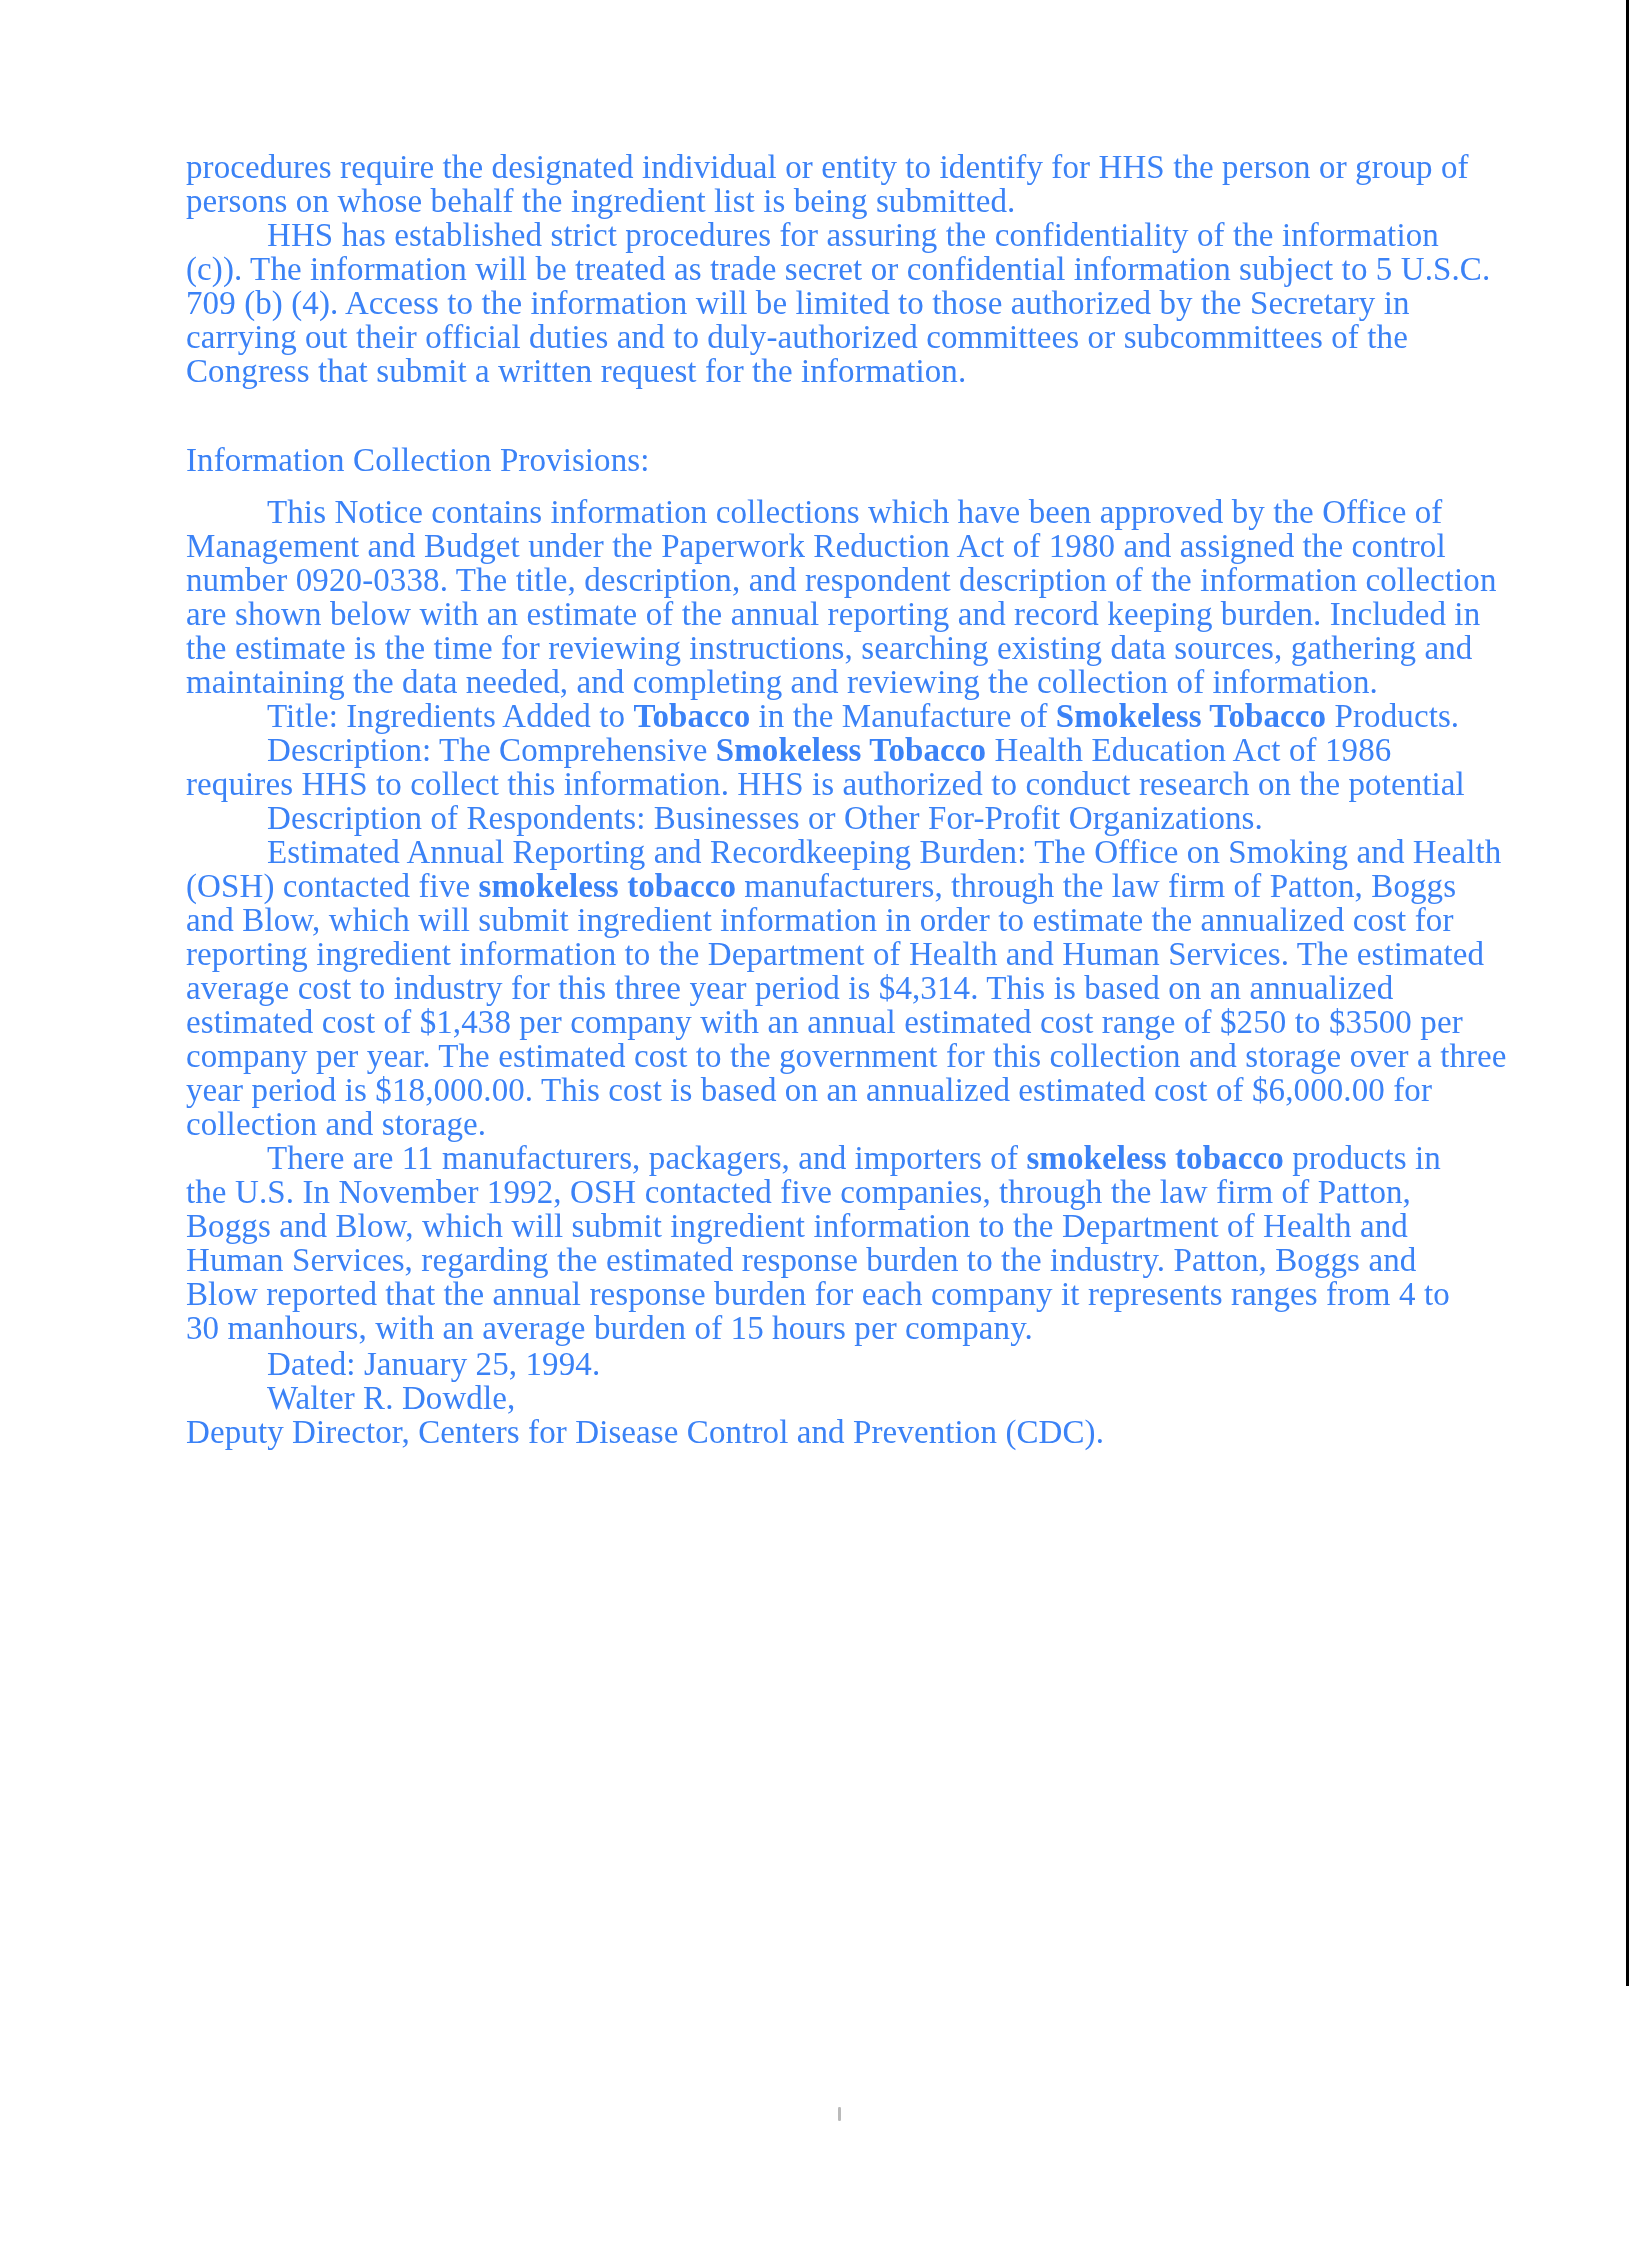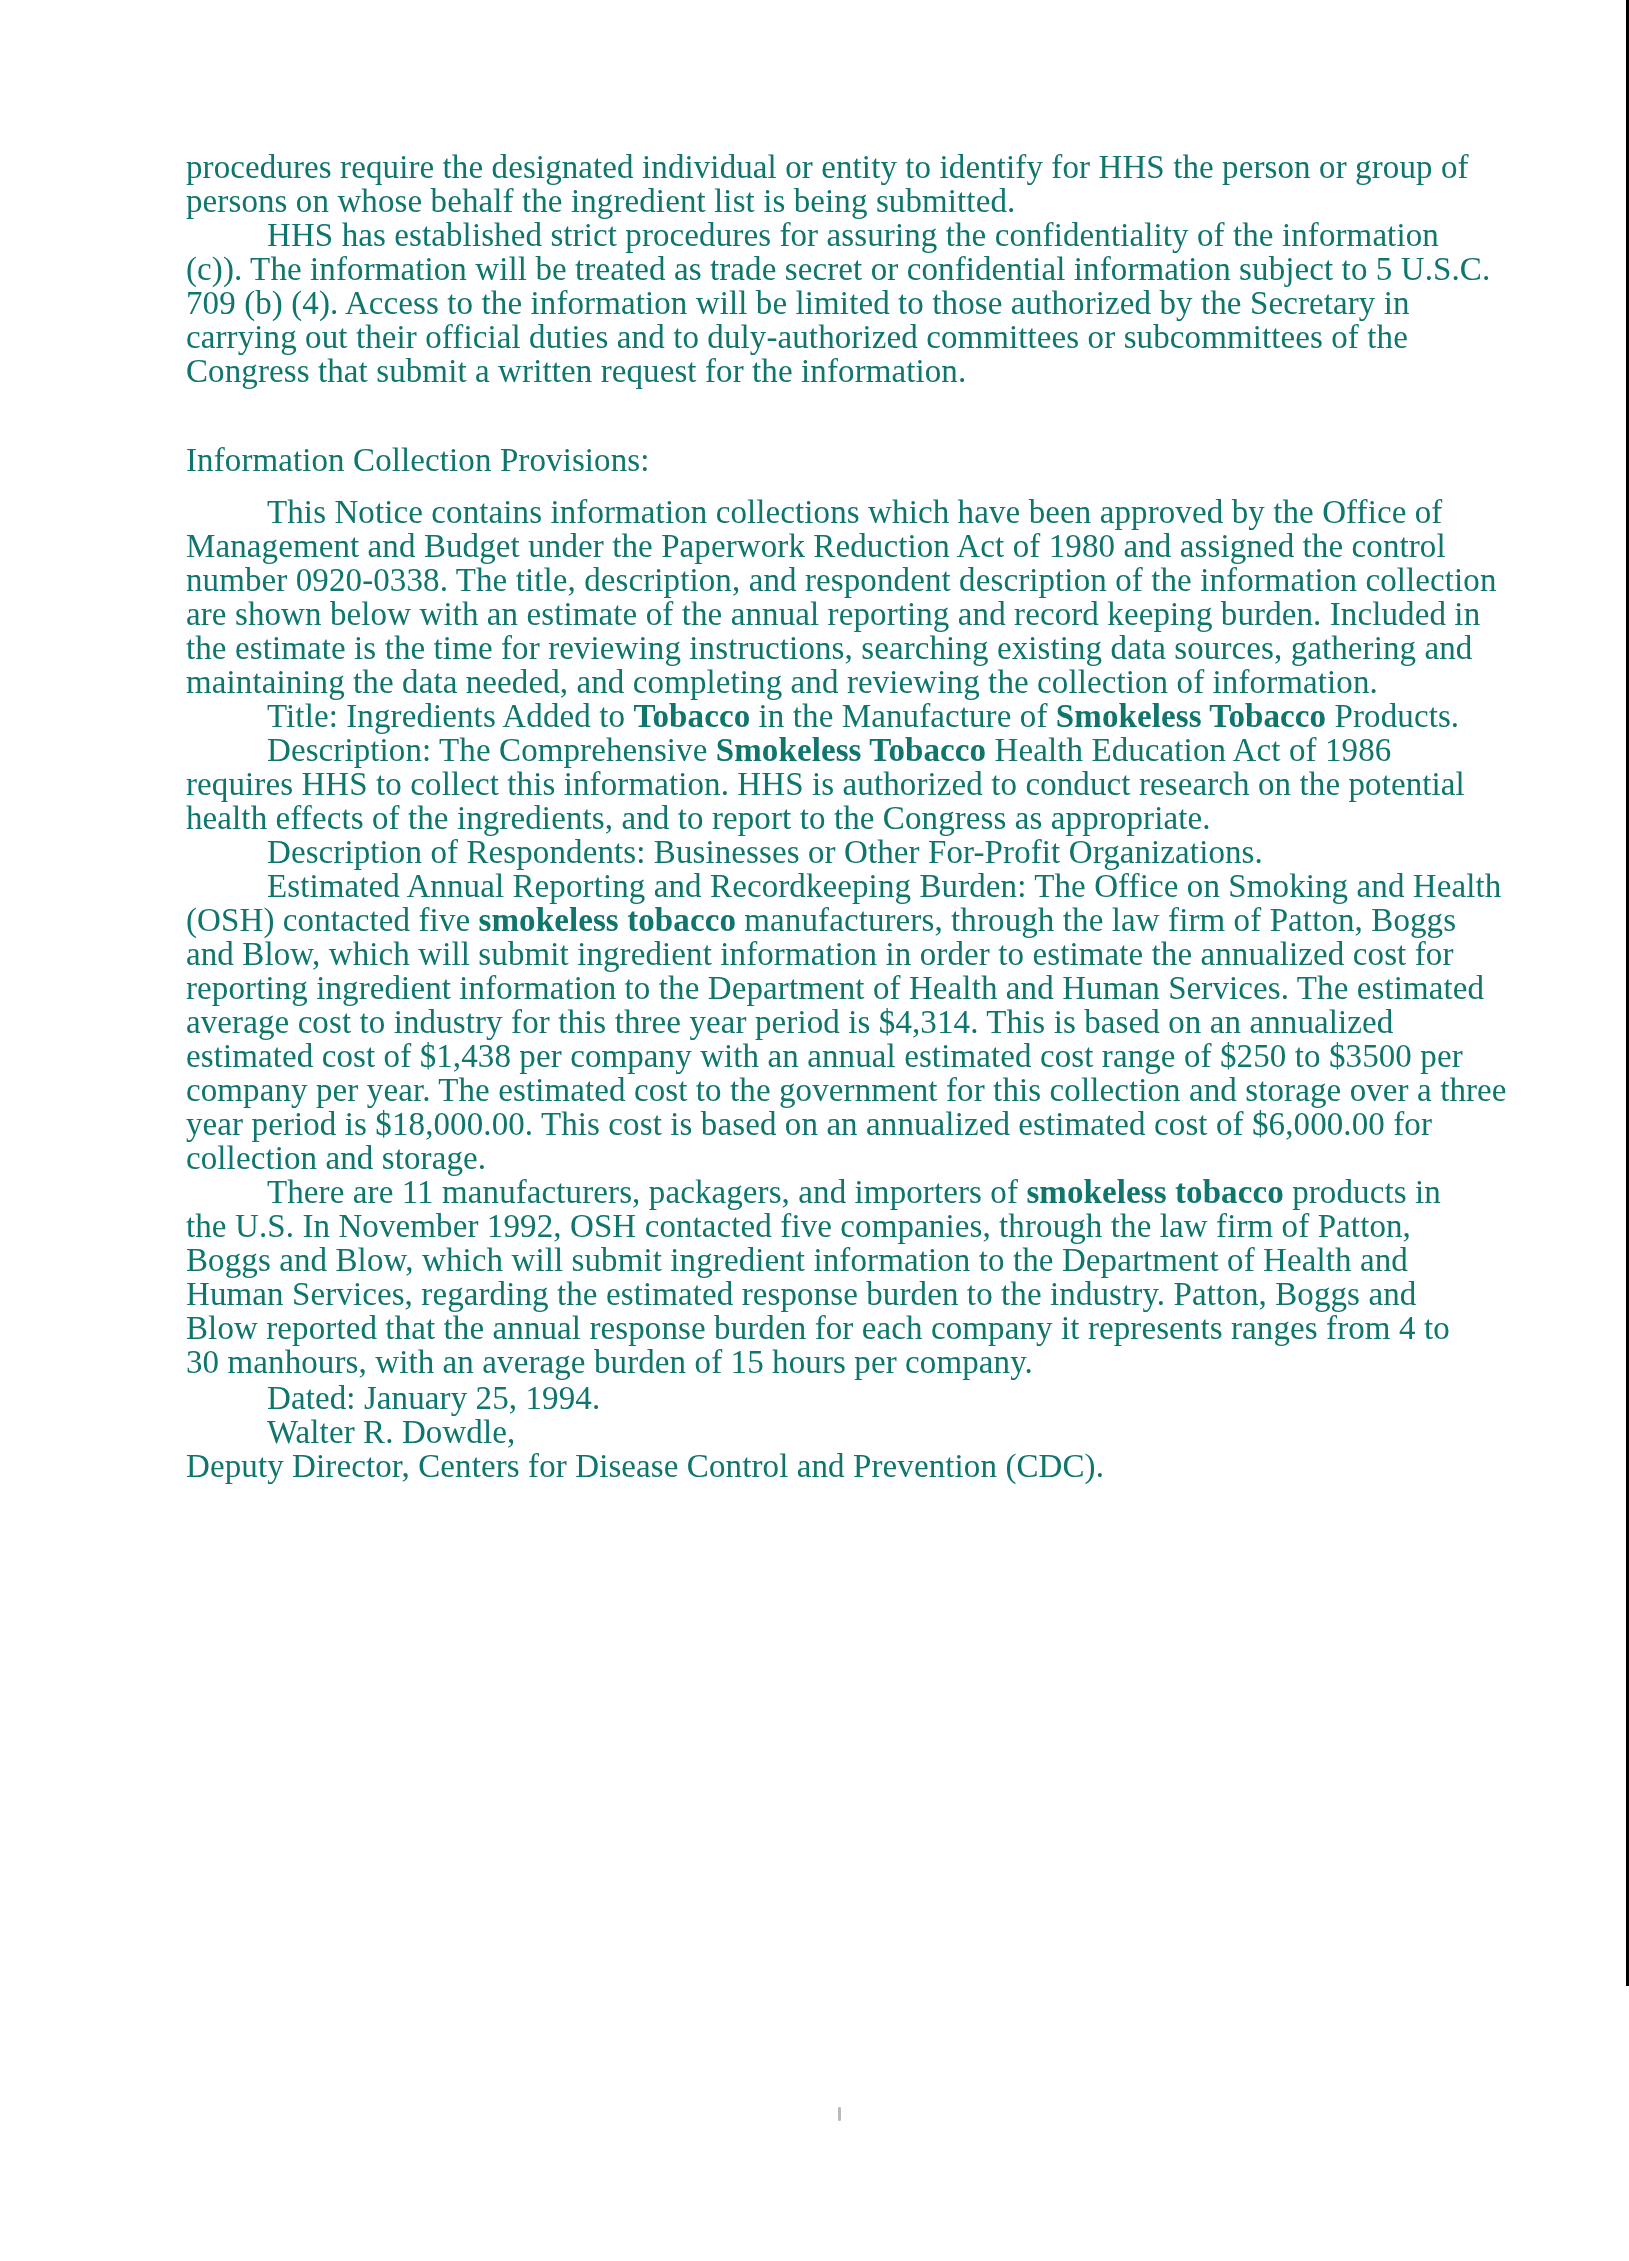--- a/index.html
+++ b/index.html
@@ -56,39 +56,38 @@
     height: 14.4px;
     border-radius: 1.3px;
     background: #a9a9a9;
     opacity: 0.8;
   }
 </style>
 </head>
 <body style="background: rgb(255, 255, 255);">
 
 <div class="page">
-  <div class="doc" style="color: #0f766e;">
+  <div class="doc" style="color: #3b82f6;">
       <div class="line"><span>procedures require the designated individual or entity to identify for HHS the person or group of</span></div>
       <div class="line"><span>persons on whose behalf the ingredient list is being submitted.</span></div>
       <div class="line indent"><span>HHS has established strict procedures for assuring the confidentiality of the information</span></div>
       <div class="line"><span>(c)). The information will be treated as trade secret or confidential information subject to 5 U.S.C.</span></div>
       <div class="line"><span>709 (b) (4). Access to the information will be limited to those authorized by the Secretary in</span></div>
       <div class="line"><span>carrying out their official duties and to duly-authorized committees or subcommittees of the</span></div>
       <div class="line"><span>Congress that submit a written request for the information.</span></div>
       <div class="line gap-large"><span>Information Collection Provisions:</span></div>
       <div class="line indent gap-medium"><span>This Notice contains information collections which have been approved by the Office of</span></div>
       <div class="line"><span>Management and Budget under the Paperwork Reduction Act of 1980 and assigned the control</span></div>
       <div class="line"><span>number 0920-0338. The title, description, and respondent description of the information collection</span></div>
       <div class="line"><span>are shown below with an estimate of the annual reporting and record keeping burden. Included in</span></div>
       <div class="line"><span>the estimate is the time for reviewing instructions, searching existing data sources, gathering and</span></div>
       <div class="line"><span>maintaining the data needed, and completing and reviewing the collection of information.</span></div>
       <div class="line indent"><span>Title: Ingredients Added to </span><span class="bold">Tobacco</span><span> in the Manufacture of </span><span class="bold">Smokeless Tobacco</span><span> Products.</span></div>
       <div class="line indent"><span>Description: The Comprehensive </span><span class="bold">Smokeless Tobacco</span><span> Health Education Act of 1986</span></div>
       <div class="line"><span>requires HHS to collect this information. HHS is authorized to conduct research on the potential</span></div>
-      <div class="line"><span>health effects of the ingredients, and to report to the Congress as appropriate.</span></div>
       <div class="line indent"><span>Description of Respondents: Businesses or Other For-Profit Organizations.</span></div>
       <div class="line indent"><span>Estimated Annual Reporting and Recordkeeping Burden: The Office on Smoking and Health</span></div>
       <div class="line"><span>(OSH) contacted five </span><span class="bold">smokeless tobacco</span><span> manufacturers, through the law firm of Patton, Boggs</span></div>
       <div class="line"><span>and Blow, which will submit ingredient information in order to estimate the annualized cost for</span></div>
       <div class="line"><span>reporting ingredient information to the Department of Health and Human Services. The estimated</span></div>
       <div class="line"><span>average cost to industry for this three year period is $4,314. This is based on an annualized</span></div>
       <div class="line"><span>estimated cost of $1,438 per company with an annual estimated cost range of $250 to $3500 per</span></div>
       <div class="line"><span>company per year. The estimated cost to the government for this collection and storage over a three</span></div>
       <div class="line"><span>year period is $18,000.00. This cost is based on an annualized estimated cost of $6,000.00 for</span></div>
       <div class="line"><span>collection and storage.</span></div>

